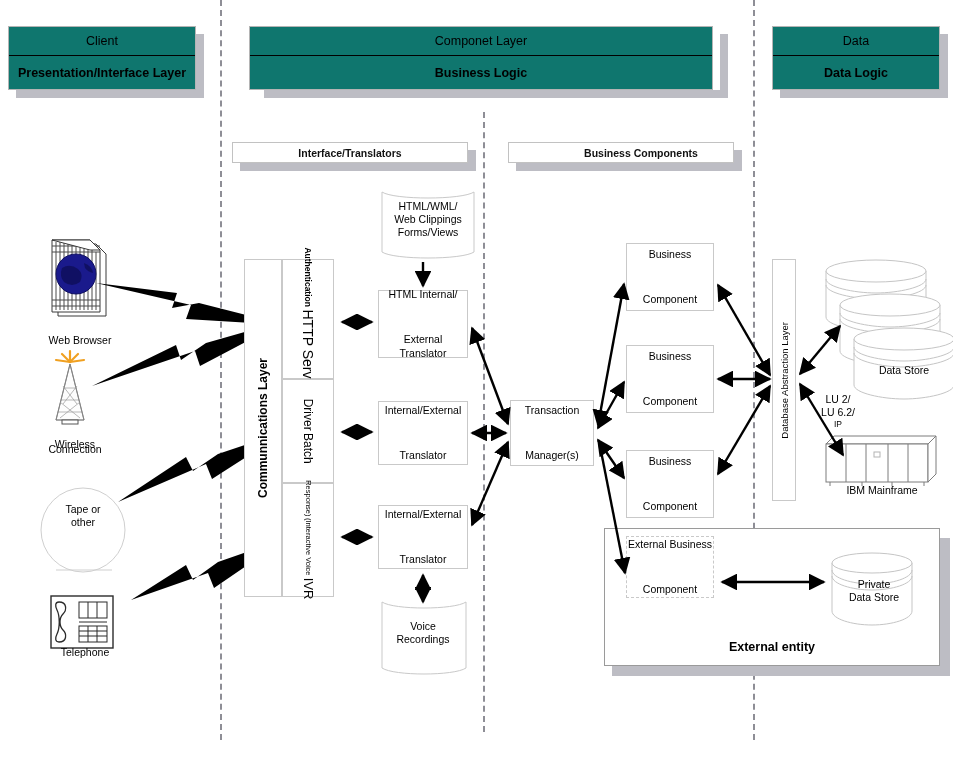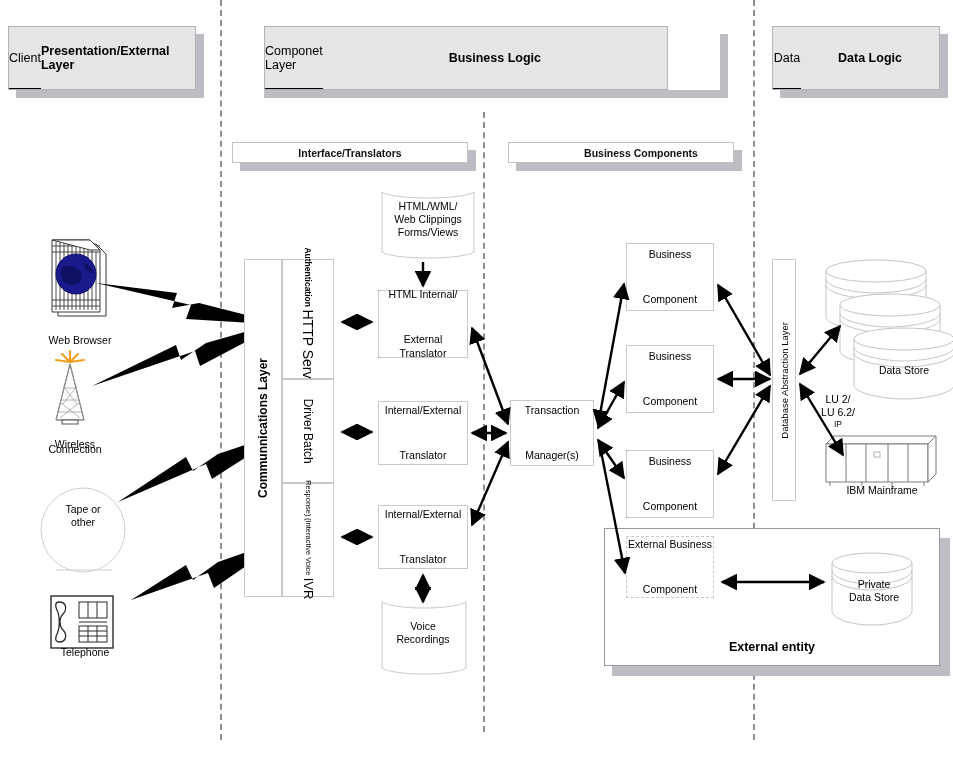--- a/index.html
+++ b/index.html
@@ -2,22 +2,22 @@
 <html><head>
 <meta charset="utf-8">
 <style>
   html,body{margin:0;padding:0;background:#ffffff;}
   body{font-family:"Liberation Sans","DejaVu Sans",sans-serif;}
   #stage{position:relative;width:953px;height:768px;background:#fff;overflow:hidden;}
 
   
   .abs{position:absolute;box-sizing:border-box;}
 
-  .hdr{position:absolute;box-sizing:border-box;background:#e5e5e5;border:1px solid #b4b4b4;
-       display:flex;flex-direction:row;}
+  .hdr{position:absolute;box-sizing:border-box;background:#0f766e;border:1px solid #b4b4b4;
+       display:flex;flex-direction:column;}
   .hdr .top{flex:0 0 28px;display:flex;align-items:center;justify-content:center;
             font-size:12.5px;color:#000;border-bottom:1px solid #000;}
   .hdr .bot{flex:1;display:flex;align-items:center;justify-content:center;
             font-size:12.5px;font-weight:bold;color:#000;}
 
   .bandbox{position:absolute;box-sizing:border-box;background:#fff;border:1px solid #c2c2c2;
            display:flex;align-items:center;justify-content:center;
            font-size:10.5px;font-weight:bold;color:#111;}
 
   .plain{position:absolute;box-sizing:border-box;background:#fff;border:1px solid #c9c9c9;
@@ -38,26 +38,26 @@
 <body>
 
 <div id="stage" class="nosel">
 
   <div class="dash-v" style="left:220px;top:0;height:740px;"></div>
   <div class="dash-v" style="left:483px;top:112px;height:620px;"></div>
   <div class="dash-v" style="left:753px;top:0;height:740px;"></div>
 
   <div class="hdr" style="left:8px;top:26px;width:188px;height:64px;">
     <div class="top">Client</div>
-    <div class="bot">Presentation/External Layer</div>
+    <div class="bot">Presentation/Interface Layer</div>
   </div>
   <div class="abs" style="left:16px;top:90px;width:188px;height:8px;background:#bdbdc4;"></div>
   <div class="abs" style="left:196px;top:34px;width:8px;height:64px;background:#bdbdc4;"></div>
 
-  <div class="hdr" style="left:264px;top:26px;width:404px;height:64px;">
+  <div class="hdr" style="left:249px;top:26px;width:464px;height:64px;">
     <div class="top">Componet Layer</div>
     <div class="bot">Business Logic</div>
   </div>
   <div class="abs" style="left:264px;top:90px;width:464px;height:8px;background:#bdbdc4;"></div>
   <div class="abs" style="left:720px;top:34px;width:8px;height:64px;background:#bdbdc4;"></div>
 
   <div class="hdr" style="left:772px;top:26px;width:168px;height:64px;">
     <div class="top">Data</div>
     <div class="bot">Data Logic</div>
   </div>

